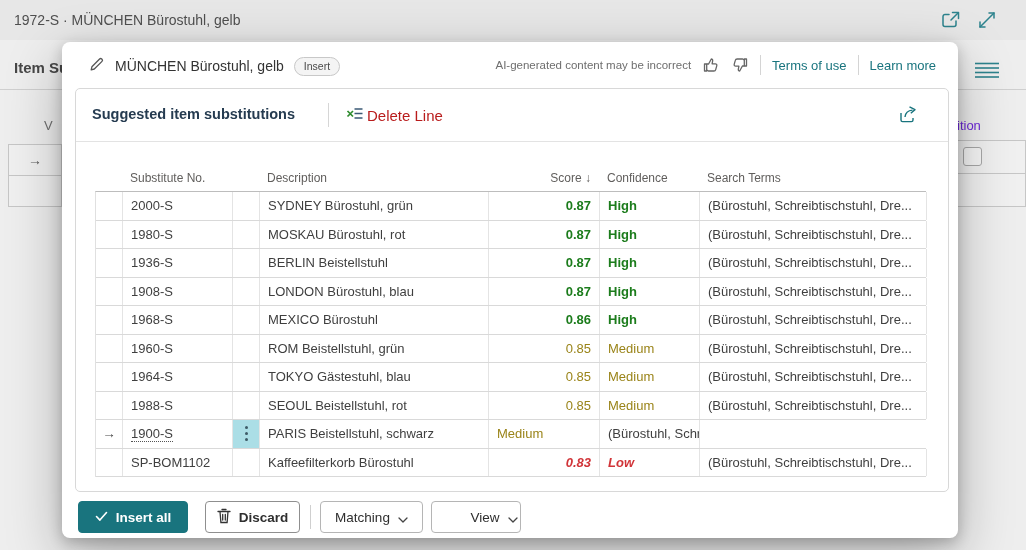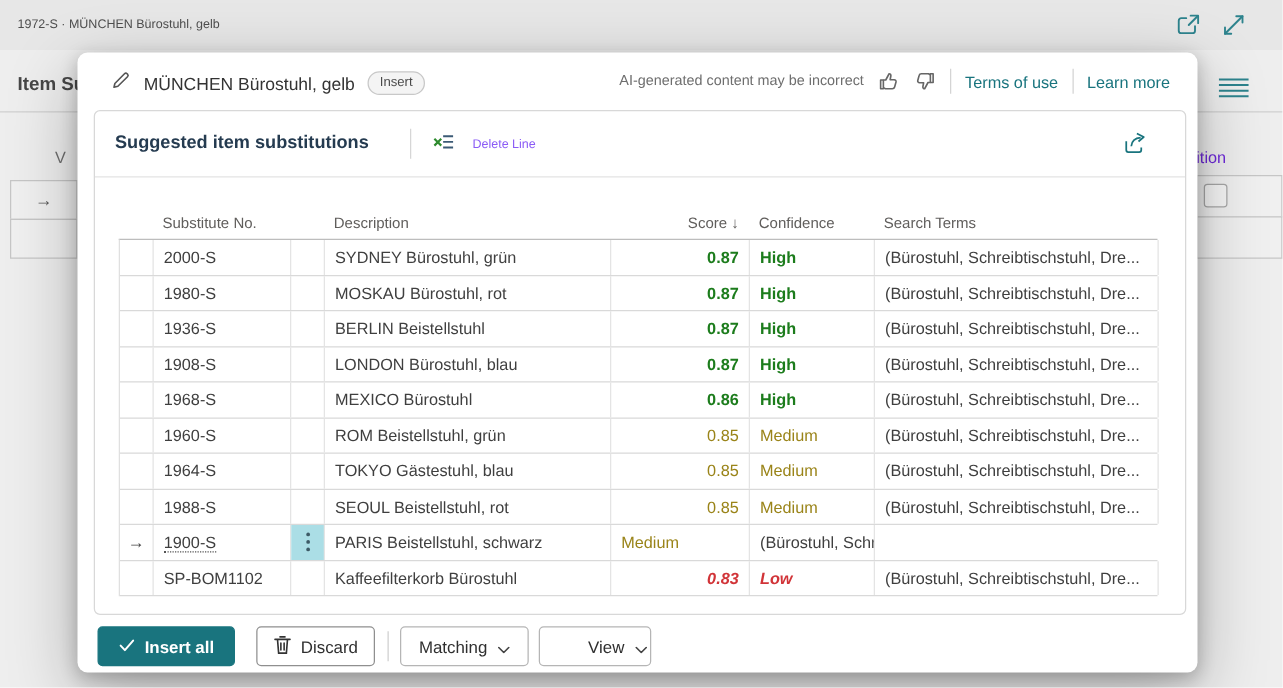--- a/index.html
+++ b/index.html
@@ -14,21 +14,21 @@
     font-family:"Liberation Sans","DejaVu Sans",sans-serif;
     background:#eeeeee;
     position:relative;
     overflow:hidden;
     color:#444;
   }
   .abs{position:absolute;}
 
   
   .topbar{left:0;top:0;width:1026px;height:40px;background:#e7e7e7;}
-  .topbar-title{left:14px;top:0;height:40px;line-height:40px;font-size:10px;color:#4f4f4f;}
+  .topbar-title{left:14px;top:0;height:40px;line-height:40px;font-size:14px;color:#4f4f4f;}
   .topbar-icons{right:30px;top:11px;display:flex;gap:18px;}
   .topbar-icons svg{display:block;}
   .bg-divider{left:0;top:89px;width:1026px;height:1px;background:#cfcfcf;}
   .bg-heading{left:14px;top:59px;font-size:15px;font-weight:bold;color:#474747;}
   .bg-colheader-left{left:44px;top:118px;font-size:13px;color:#6f6f6f;}
   .bg-colheader-right{left:957px;top:118px;font-size:13px;color:#6d28d9;}
   .bg-cell{background:#f0f0f0;border:1px solid #c6c6c6;}
   .bg-cell-l1{left:8px;top:144px;width:54px;height:32px;text-align:center;line-height:30px;color:#5a5a5a;font-size:14px;}
   .bg-cell-l1::before{content:"\2192";}
   .bg-cell-l2{left:8px;top:175px;width:54px;height:32px;}
@@ -58,22 +58,22 @@
 
   
   .card{
     position:absolute;left:13px;top:46px;width:874px;height:404px;
     background:#fff;border:1px solid #d8d8d8;border-radius:5px;
   }
   .card-header{position:absolute;left:0;top:0;width:100%;height:53px;border-bottom:1px solid #e3e3e3;}
   .card-heading{position:absolute;left:16px;top:17px;font-size:14.5px;font-weight:bold;color:#253b50;}
   .card-vsep{position:absolute;left:252px;top:14px;width:1px;height:24px;background:#d6d6d6;}
   .delete-line-btn{
-    position:absolute;left:270px;top:14px;display:flex;align-items:center;gap:15px;
-    background:none;border:none;font-size:10px;color:#8b5cf6;cursor:pointer;
+    position:absolute;left:270px;top:14px;display:flex;align-items:center;gap:4px;
+    background:none;border:none;font-size:15px;color:#b91c1c;cursor:pointer;
     font-family:inherit;height:24px;
   }
   .share-btn{position:absolute;right:30px;top:16px;}
 
   
   .tbl{position:absolute;left:19px;top:77px;width:831px;}
   .tgrid{display:grid;grid-template-columns:27px 110px 27px 229px 111px 100px 227px;}
   .thead{height:25px;align-items:end;}
   .thead .th{
     font-size:12px;color:#605e5c;padding:0 8px 6px 8px;white-space:nowrap;
@@ -101,21 +101,21 @@
   .menu-dots i{width:3px;height:3px;border-radius:50%;background:#3d5a66;display:block;}
 
   
   .footer{position:absolute;left:5px;top:459px;display:flex;align-items:center;}
   .btn{
     height:32px;border-radius:4px;font-size:13.5px;font-family:inherit;cursor:pointer;
     display:flex;align-items:center;justify-content:center;gap:8px;
     background:#fff;border:1px solid #a9a9a9;color:#2f2f2f;margin-left:11px;
   }
   .btn-primary{background:var(--accent);border-color:var(--accent);color:#fff;font-weight:bold;width:110px;}
-  .btn-discard{width:95px;margin-left:17px;font-weight:normal;border-color:#8f8f8f;}
+  .btn-discard{width:95px;margin-left:17px;font-weight:bold;border-color:#8f8f8f;}
   .footer-vsep{width:1px;height:24px;background:#cfcfcf;margin:0 0 0 10px;}
   .btn-matching{width:103px;margin-left:9px;border-color:#b5b5b5;}
   .btn-view{width:90px;margin-left:8px;border-color:#b5b5b5;padding-left:36px;}
   .chev{margin-top:2px;}
 </style>
 </head>
 <body>
 
 <div class="abs topbar"></div>
 <div class="abs topbar-title">1972-S · MÜNCHEN Bürostuhl, gelb</div>

